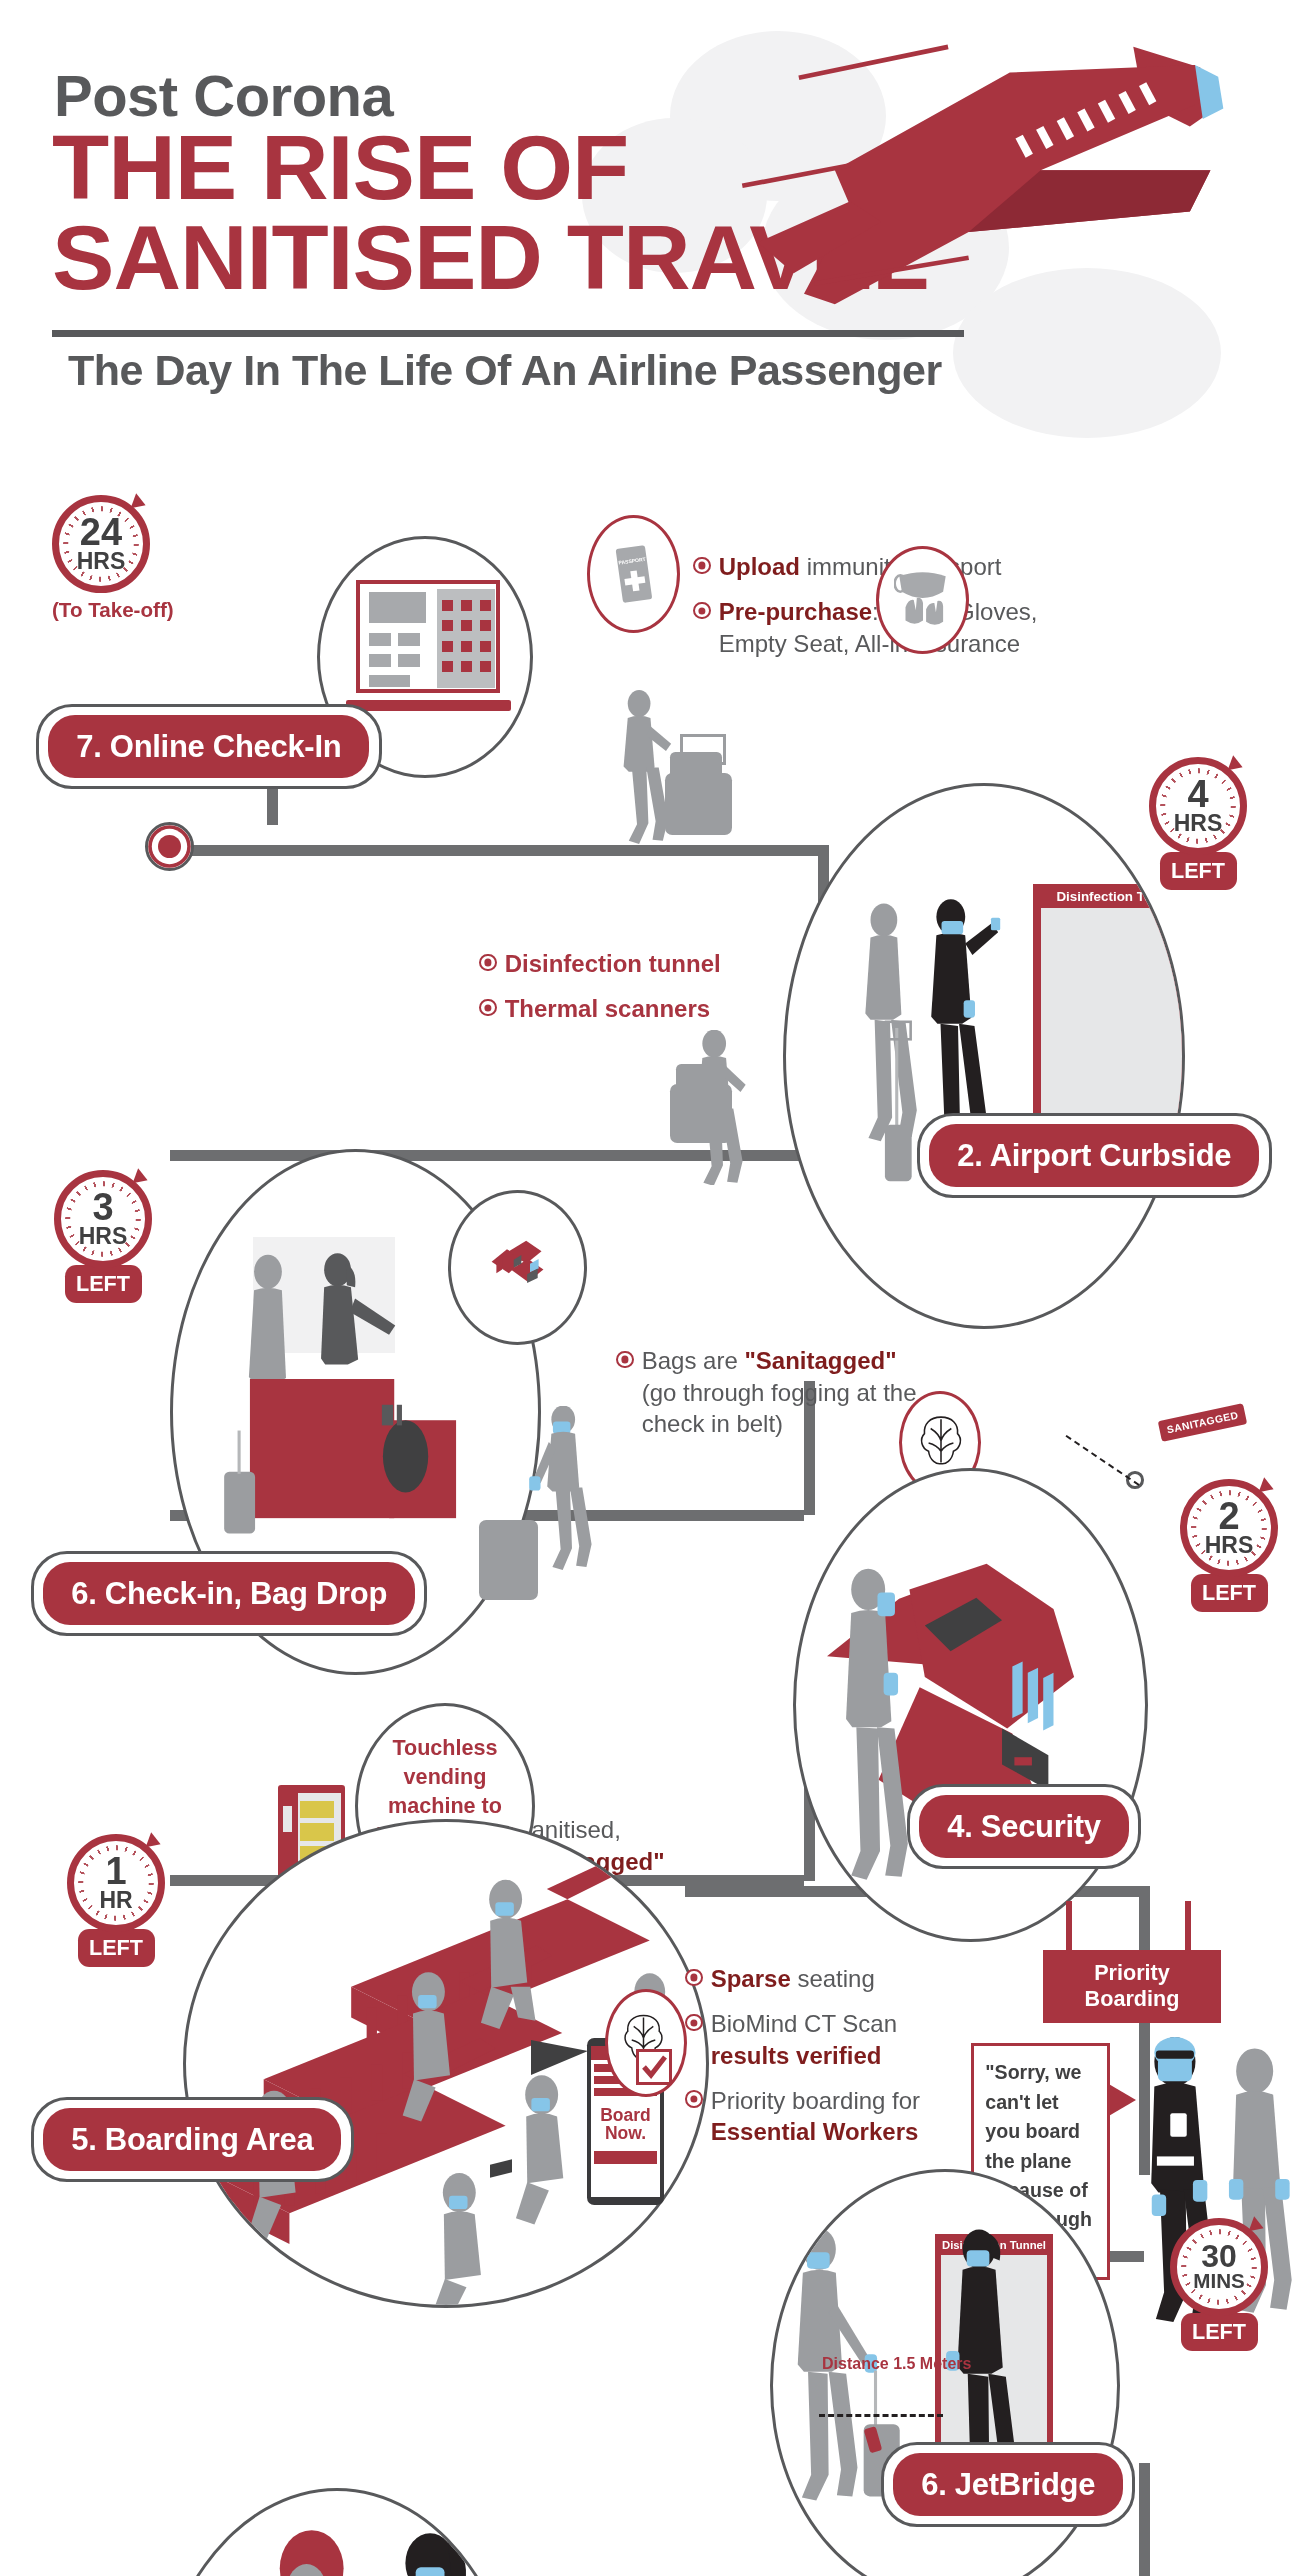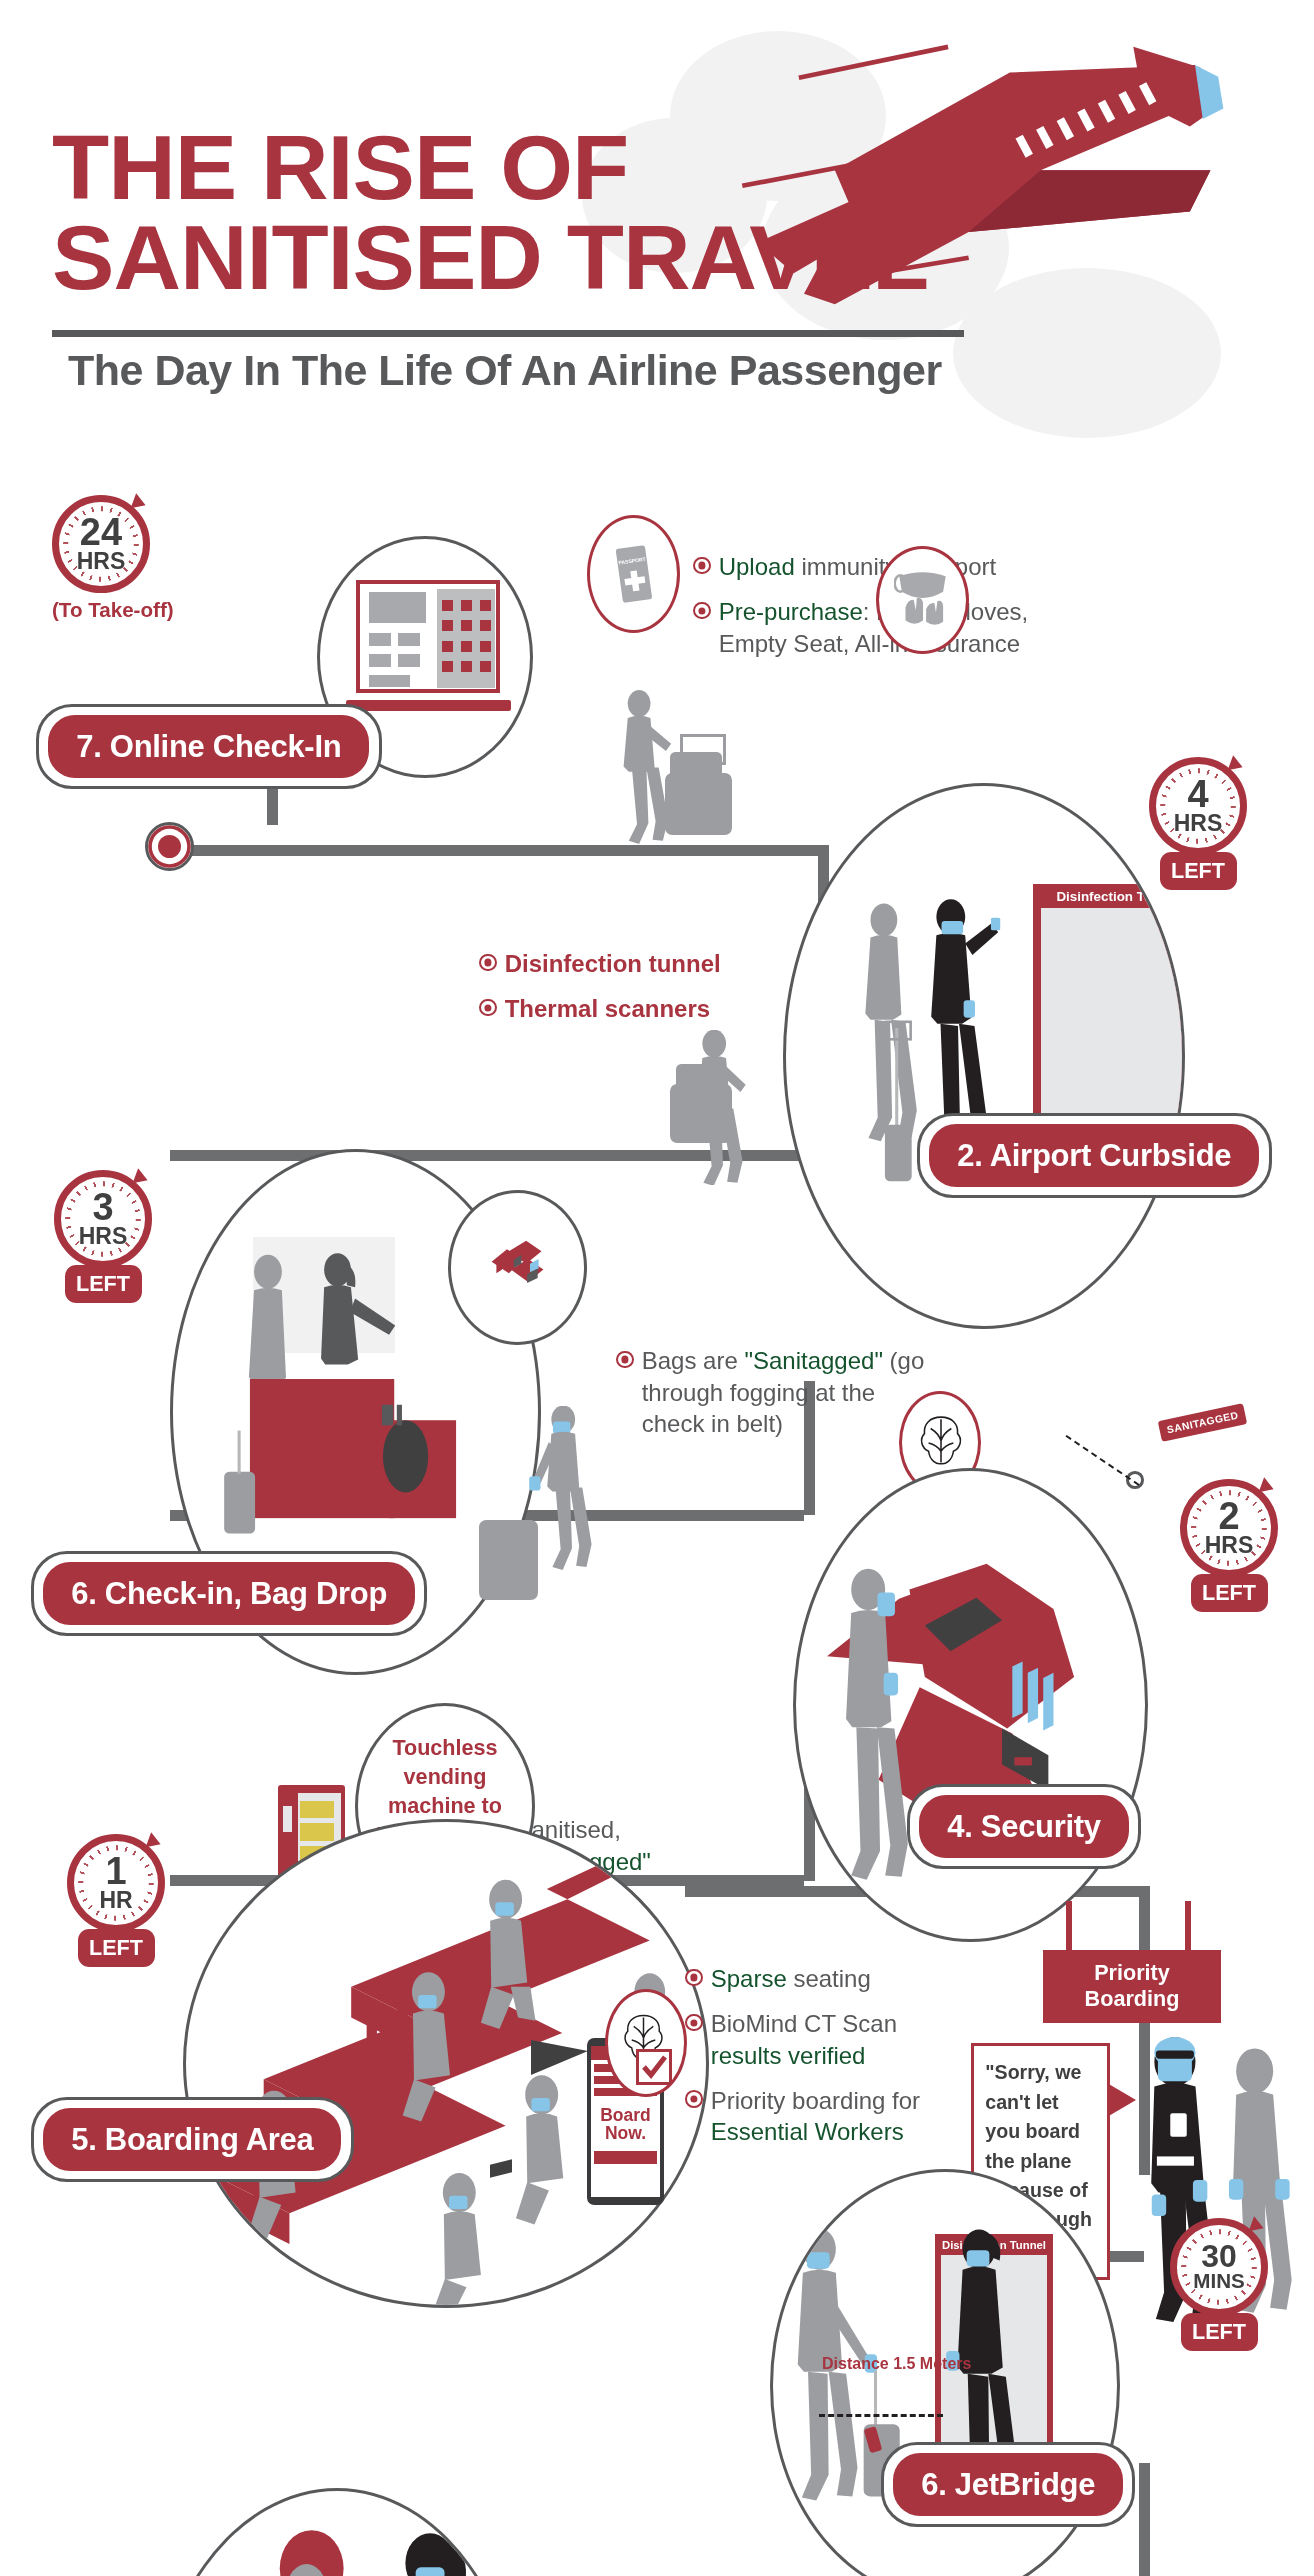--- a/index.html
+++ b/index.html
@@ -89,21 +89,21 @@
   .bullet { display:flex; align-items:flex-start; margin-bottom:13.4px; }
   .bullet .dot {
     flex:0 0 auto; width:17.5px; height:17.5px; border-radius:50%;
     border:2.6px solid #A83440; margin:5.7px 8.2px 0 0; position:relative; background:#fff;
   }
   .bullet .dot::after{
     content:''; position:absolute; left:50%; top:50%; transform:translate(-50%,-50%);
     width:7.2px; height:7.2px; border-radius:50%; background:#A83440;
   }
   .bullet .txt { font-size:24px; line-height:1.32; color:#58595b; max-width:453px; }
-  .bullet .txt b { color:#14532d; font-weight:400; }
+  .bullet .txt b { color:#7f1d1d; font-weight:700; }
   .bullet.allred .txt { color:#A83440; font-weight:700; }
 
   
   .bubble-oval {
     position:absolute; border:3.1px solid #58595b; border-radius:50%;
     background:#fff; display:flex; align-items:center; justify-content:center;
     text-align:center; color:#A83440; font-weight:700; font-size:20.6px; line-height:1.35;
     padding:10.3px;
   }
   .bubble-oval.thin { border-color:#A83440; }
@@ -168,20 +168,21 @@
 <body>
 
 <div class="page">
 
   <div class="header">
     <div class="cloud" style="left:670px; top:31px; width:216px; height:170px;"></div>
     <div class="cloud" style="left:582px; top:118px; width:185px; height:155px;"></div>
     <div class="cloud" style="left:762px; top:155px; width:247px; height:185px;"></div>
     <div class="cloud" style="left:953px; top:268px; width:268px; height:170px;"></div>
 
+    <div class="hdr-kicker">Post Corona</div>
     <div class="hdr-title1">THE RISE OF</div>
     <div class="hdr-title2">SANITISED TRAVEL</div>
     <div class="hdr-rule"></div>
     <div class="hdr-sub">The Day In The Life Of An Airline Passenger</div>
 
     <svg class="plane" viewBox="0 0 1100 620">
       <g fill="#A83440">
         <path d="M880 60 L1010 100 L1040 180 L990 215 L900 170 Z"></path>
         <path d="M300 300 L640 110 L1000 95 L1030 160 L700 300 L1030 300 L990 380 L560 420 L300 560 L240 540 L330 370 Z"></path>
         <path d="M150 440 L330 360 L390 400 L220 500 Z"></path>

